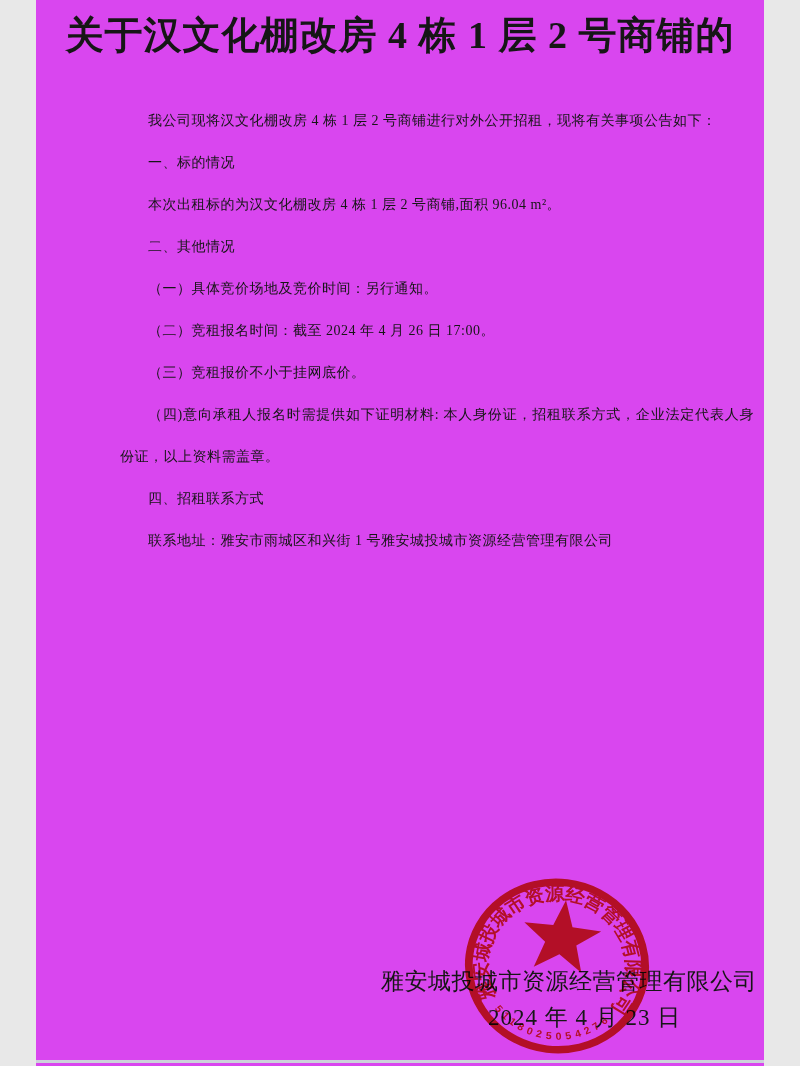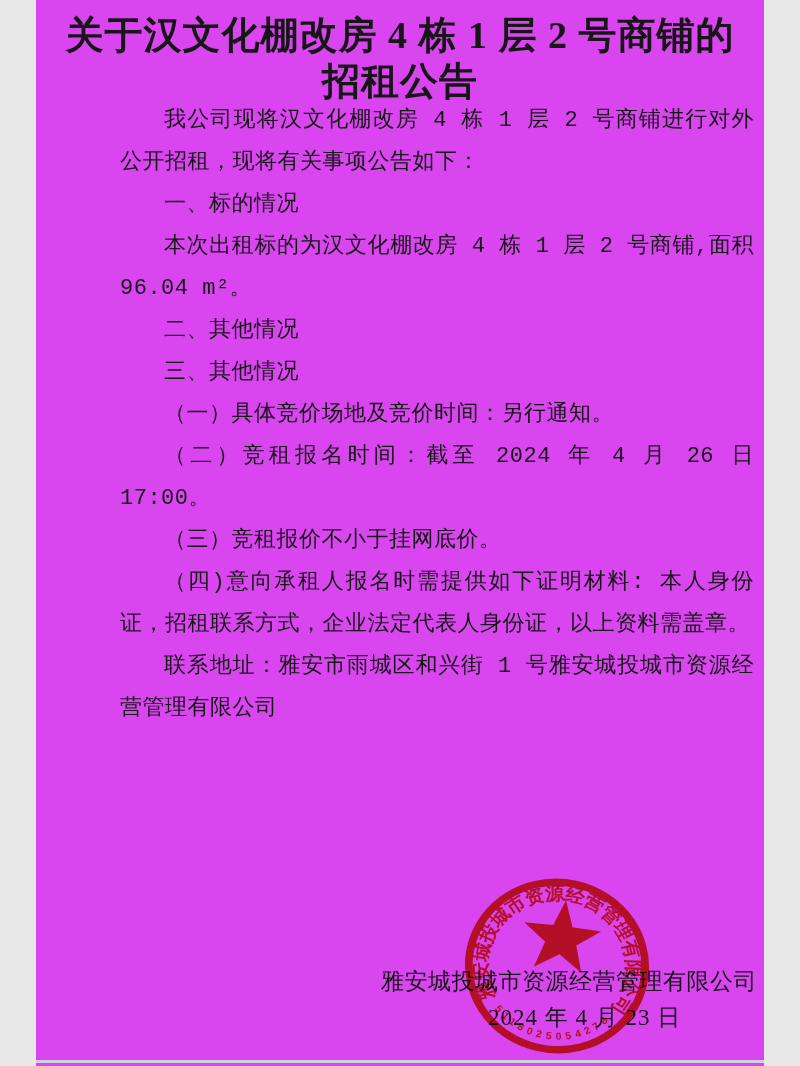--- a/index.html
+++ b/index.html
@@ -9,23 +9,22 @@
     font-family:"Liberation Serif","DejaVu Serif",serif;
     color:#161616;
   }
   .title{
     margin:0;padding-top:12px;text-align:center;
     font-size:38px;line-height:46px;font-weight:bold;letter-spacing:1px;
   }
   .title .tl{display:block;}
   .doc-body{
     position:absolute;left:84px;top:100px;width:634px;
-    font-size:22px;line-height:42px;text-align:justify;
+    font-size:14px;line-height:42px;text-align:justify;
     letter-spacing:0.5px;
-    font-family:Liberation Mono, monospace;
   }
   .doc-body p{margin:0;text-indent:2em;}
   .sig-company{
     position:absolute;left:345px;top:966px;
     font-size:23px;letter-spacing:0.5px;white-space:nowrap;
   }
   .sig-date{
     position:absolute;left:452px;top:1002px;
     font-size:23px;letter-spacing:1px;white-space:nowrap;
   }
@@ -49,33 +48,32 @@
     background:#ccd2da;
   }
 </style>
 </head>
 <body>
 
 <div class="page">
 
   <h1 class="title">
     <span class="tl">关于汉文化棚改房 4 栋 1 层 2 号商铺的</span>
-    <span class="tl">招租公告</span>
   </h1>
 
   <div class="doc-body">
     <p>我公司现将汉文化棚改房 4 栋 1 层 2 号商铺进行对外公开招租，现将有关事项公告如下：</p>
     <p>一、标的情况</p>
     <p>本次出租标的为汉文化棚改房 4 栋 1 层 2 号商铺,面积 96.04 m²。</p>
     <p>二、其他情况</p>
-    <p>三、其他情况</p>
     <p>（一）具体竞价场地及竞价时间：另行通知。</p>
     <p>（二）竞租报名时间：截至 2024 年 4 月 26 日 17:00。</p>
     <p>（三）竞租报价不小于挂网底价。</p>
     <p>（四)意向承租人报名时需提供如下证明材料: 本人身份证，招租联系方式，企业法定代表人身份证，以上资料需盖章。</p>
+    <p>四、招租联系方式</p>
     <p>联系地址：雅安市雨城区和兴街 1 号雅安城投城市资源经营管理有限公司</p>
   </div>
 
   <div class="sig-company">雅安城投城市资源经营管理有限公司</div>
   <div class="sig-date">2024 年 4 月 23 日</div>
 
   <svg class="seal" viewBox="0 0 200 200" preserveAspectRatio="none" xmlns="http://www.w3.org/2000/svg" xmlns:xlink="http://www.w3.org/1999/xlink">
     <defs>
       <path id="sealArcTop" d="M 41 141.3 A 72 72 0 1 1 159 141.3" fill="none"></path>
       <path id="sealArcBottom" d="M 38.7 151.4 A 80 80 0 0 0 161.3 151.4" fill="none"></path>

